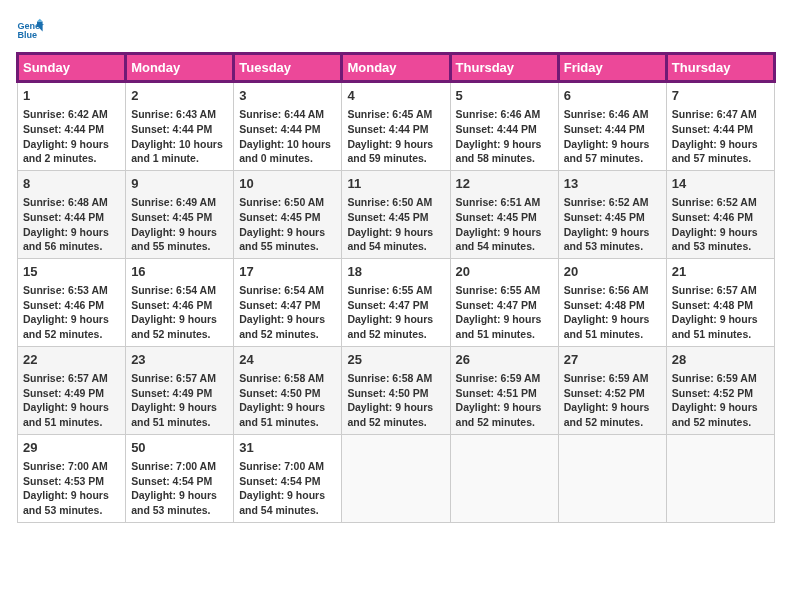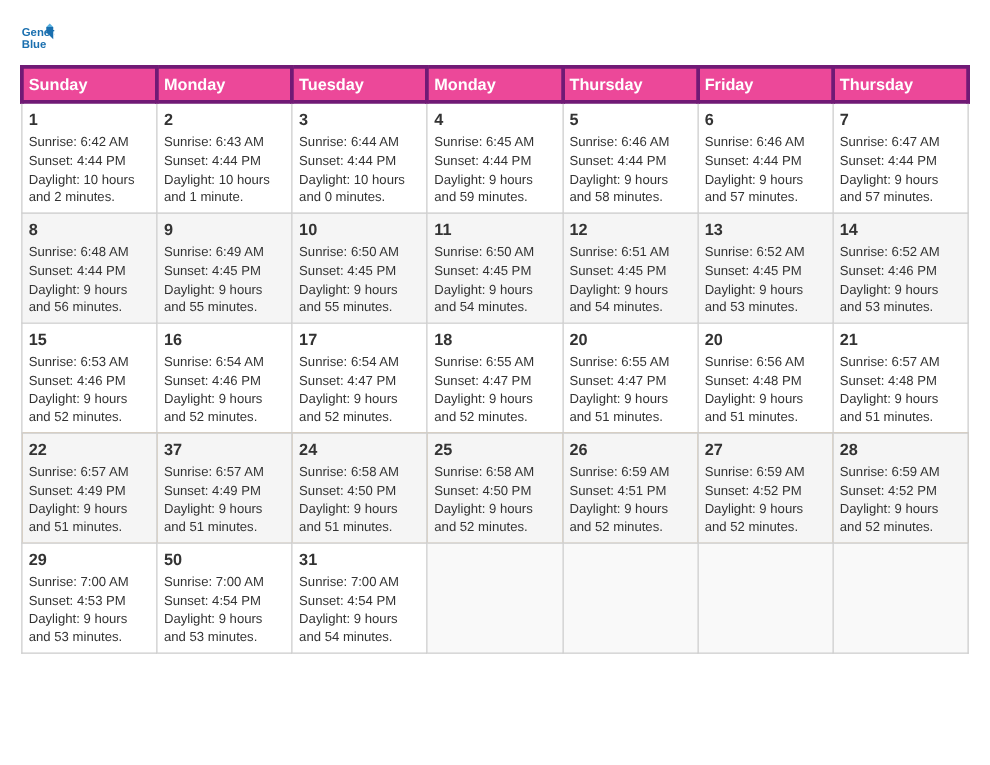--- a/index.html
+++ b/index.html
@@ -66,20 +66,21 @@
     }
     .day-num {
       font-size: 13px;
       font-weight: bold;
       display: block;
       margin-bottom: 2px;
     }
     .day-info {
       font-size: 10.5px;
       color: #333;
+      font-weight: bold;
     }
     .empty-cell {
       background: #f9f9f9 !important;
     }
   </style>
 </head>
 <body>
 
 <div class="header">
   <div class="logo">
@@ -115,21 +116,21 @@
         <th>Thursday</th>
       </tr>
   </thead>
   <tbody id="calendar-body">
   <tr>
         <td>
           <span class="day-num">1</span>
           <div class="day-info">
             <div>Sunrise: 6:42 AM</div>
             <div>Sunset: 4:44 PM</div>
-            <div>Daylight: 10 hours and 2 minutes.</div>
+            <div>Daylight: 9 hours and 2 minutes.</div>
           </div>
         </td>
         <td>
           <span class="day-num">2</span>
           <div class="day-info">
             <div>Sunrise: 6:43 AM</div>
             <div>Sunset: 4:44 PM</div>
             <div>Daylight: 10 hours and 1 minute.</div>
           </div>
         </td>
@@ -293,21 +294,21 @@
       <tr style="background-color: #a16207;">
         <td>
           <span class="day-num">22</span>
           <div class="day-info">
             <div>Sunrise: 6:57 AM</div>
             <div>Sunset: 4:49 PM</div>
             <div>Daylight: 9 hours and 51 minutes.</div>
           </div>
         </td>
         <td>
-          <span class="day-num">37</span>
+          <span class="day-num">23</span>
           <div class="day-info">
             <div>Sunrise: 6:57 AM</div>
             <div>Sunset: 4:49 PM</div>
             <div>Daylight: 9 hours and 51 minutes.</div>
           </div>
         </td>
         <td>
           <span class="day-num">24</span>
           <div class="day-info">
             <div>Sunrise: 6:58 AM</div>

